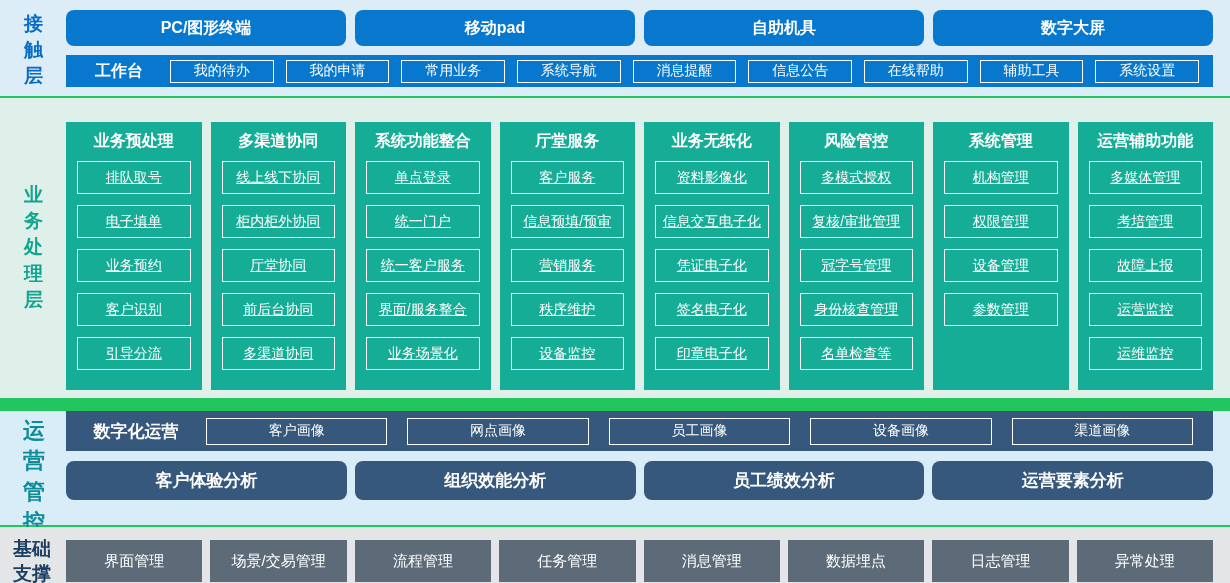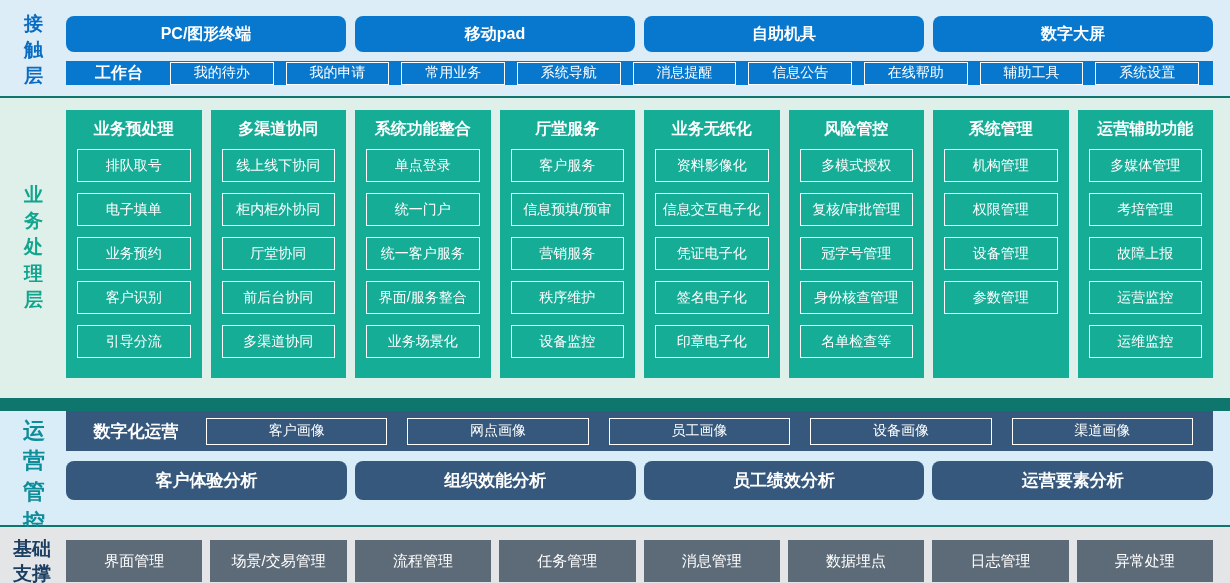--- a/index.html
+++ b/index.html
@@ -1,43 +1,43 @@
 <!DOCTYPE html>
 <html><head>
 <meta charset="utf-8">
 <style>
   * { margin:0; padding:0; box-sizing:border-box; }
   body { font-family:"Liberation Sans","DejaVu Sans",sans-serif; background:#fff; }
-  .page { width:1230px; height:583px; background:#0f766e; overflow:hidden; }
+  .page { width:1230px; height:583px; background:#22c55e; overflow:hidden; }
 
   .sec { position:relative; padding-left:66px; padding-right:17px; }
   .side-label { position:absolute; font-weight:bold; text-align:center;
                 word-break:break-all; line-height:1.38; }
 
   
   .sec-contact { height:96px; background:#dcedf8; }
   .sec-contact .side-label { left:23px; top:11px; width:21px; font-size:19px; color:#0a6cc2; }
-  .terminals { display:flex; gap:9px; padding-top:16px; }
+  .terminals { display:flex; gap:9px; padding-top:10px; }
   .terminal { flex:1; height:36px; background:#0878ce; border-radius:8px; color:#fff;
               font-weight:bold; font-size:16px; display:flex; align-items:center; justify-content:center; }
-  .workbench { margin-top:9px; height:24px; background:#0878ce; display:flex; align-items:center; padding:0 8px; }
+  .workbench { margin-top:9px; height:32px; background:#0878ce; display:flex; align-items:center; padding:0 8px; }
   .wb-label { color:#fff; font-weight:bold; font-size:16px; width:90px; text-align:center; flex:0 0 auto; }
   .wb-item { flex:1; height:23px; border:1px solid #fff; color:#fff; font-size:14px;
              display:flex; align-items:center; justify-content:center; margin:0 6px; }
 
   
   .sec-business { height:300px; background:#def0e9; margin-top:2px; }
   .sec-business .side-label { left:23px; top:84px; width:21px; font-size:19px; color:#12a58e; }
-  .columns { display:flex; gap:9px; padding-top:12px;border-radius:19px; }
+  .columns { display:flex; gap:9px; padding-top:24px;border-radius:19px; }
   .col { flex:1; background:#16ad97; height:268px; display:flex; flex-direction:column;
          padding:9px 11px 0; }
   .col-title { color:#fff; font-weight:bold; font-size:16px; text-align:center; margin-bottom:9px; flex:0 0 auto; }
   .feature { flex:0 0 33px; border:1px solid #fff; color:#fff; font-size:14px;
              display:flex; align-items:center; justify-content:center; margin-bottom:11px;
-             text-align:center; line-height:1.05; padding:0 2px; }
+             text-align:center; line-height:1.05; padding:0 2px;text-decoration:underline; }
 
   
   .sec-operations { height:114px; background:#d9edf8; margin-top:2px; }
   .sec-operations .side-label { left:23px; top:5px; width:21px; font-size:22px; color:#0e8c98; }
   .digital-bar { margin-top:13px; height:40px; background:#35587c; display:flex; align-items:center; padding:0 10px; }
   .digital-label { color:#fff; font-weight:bold; font-size:17px; width:120px; text-align:center; flex:0 0 auto; }
   .digital-item { flex:1; height:27px; border:1px solid #fff; color:#fff; font-size:14px;
                   display:flex; align-items:center; justify-content:center; margin:0 10px; }
   .analysis-row { display:flex; gap:8px; margin-top:10px; }
   .analysis { flex:1; height:39px; background:#35587c; border-radius:8px; color:#fff;

